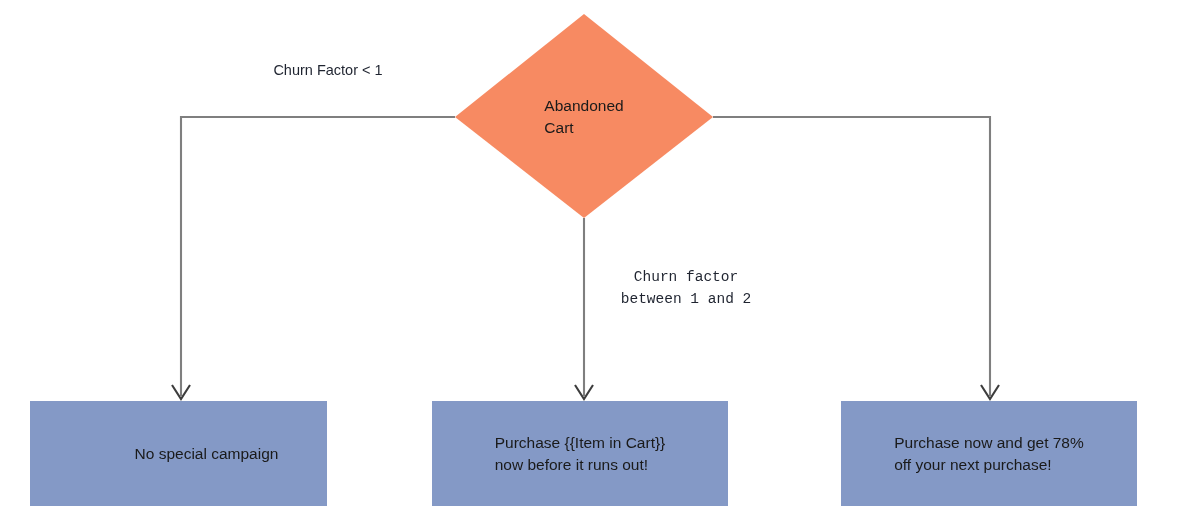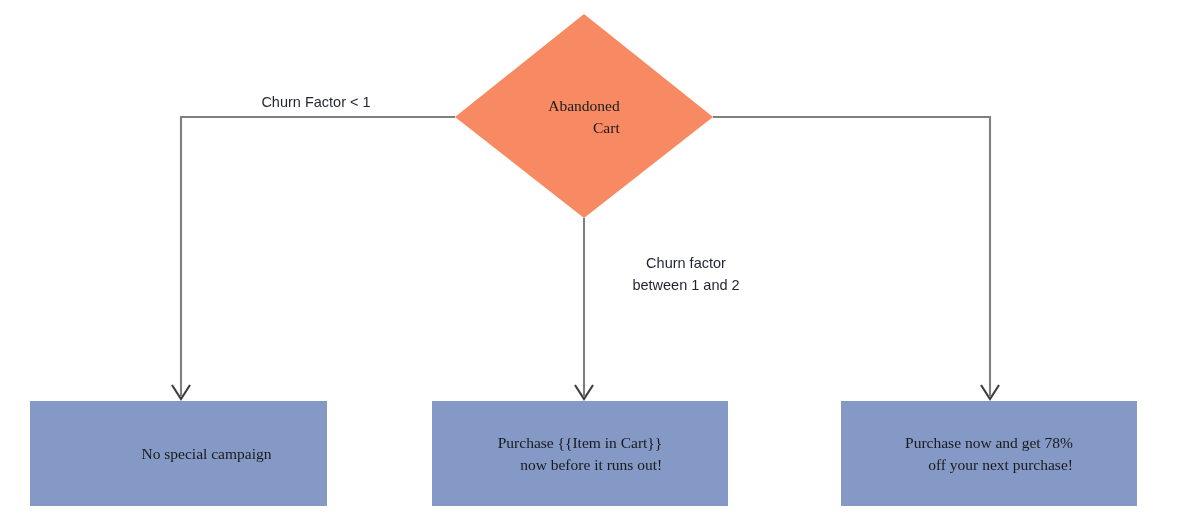--- a/index.html
+++ b/index.html
@@ -21,27 +21,26 @@
     left: 0;
     top: 0;
     width: 1190px;
     height: 518px;
   }
   .node-label {
     position: absolute;
     display: flex;
     align-items: center;
     justify-content: center;
-    text-align: right;
+    text-align: left;
     color: #1a1a1a;
     font-size: 15.5px;
     line-height: 1.42;
     white-space: pre-line;
     pointer-events: none;
-    font-family: Liberation Serif, serif;
   }
   .edge-label {
     position: absolute;
     text-align: center;
     color: #1f2430;
     font-size: 14.5px;
     line-height: 1.5;
     white-space: pre-line;
   }
   .decision-label {
@@ -67,23 +66,23 @@
     <path d="M 981 385 L 990 399 L 999 385" fill="none" stroke="#3d3d3d" stroke-width="2.1" stroke-linecap="butt" stroke-linejoin="miter"></path>
 
     <rect x="30" y="401" width="297" height="105" fill="#8499C6" stroke="none"></rect>
     <rect x="432" y="401" width="296" height="105" fill="#8499C6" stroke="none"></rect>
     <rect x="841" y="401" width="296" height="105" fill="#8499C6" stroke="none"></rect>
   </svg>
 
   <div class="node-label decision-label" style="left:490px; top:79px; width:188px; height:76px;">Abandoned
 Cart</div>
 
-  <div class="edge-label" style="left:221px; top:60px; width:190px;margin-top:32px;">Churn Factor &lt; 1</div>
+  <div class="edge-label" style="left:233px; top:60px; width:190px;">Churn Factor &lt; 1</div>
 
-  <div class="edge-label" style="left:593px; top:253px; width:186px;">Churn factor
+  <div class="edge-label" style="left:593px; top:267px; width:186px;font-family:Liberation Mono, monospace;">Churn factor
 between 1 and 2</div>
 
 
   <div class="node-label" style="left:30px; top:401px; width:297px; height:105px;padding-left:28px;">No special campaign</div>
 
   <div class="node-label" style="left:432px; top:401px; width:296px; height:105px;">Purchase {{Item in Cart}}
 now before it runs out!</div>
 
   <div class="node-label" style="left:841px; top:401px; width:296px; height:105px;">Purchase now and get 78%
 off your next purchase!</div>

